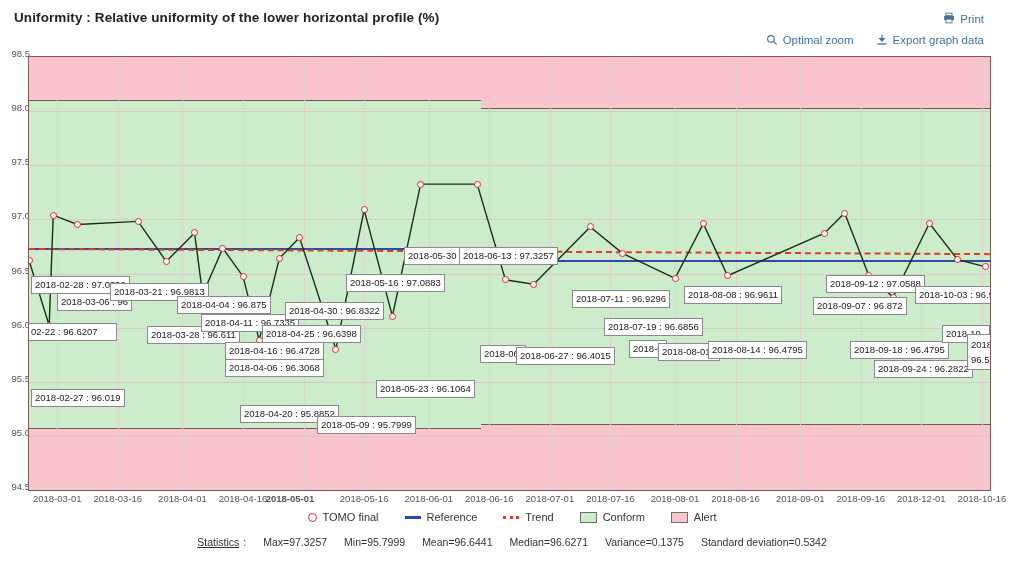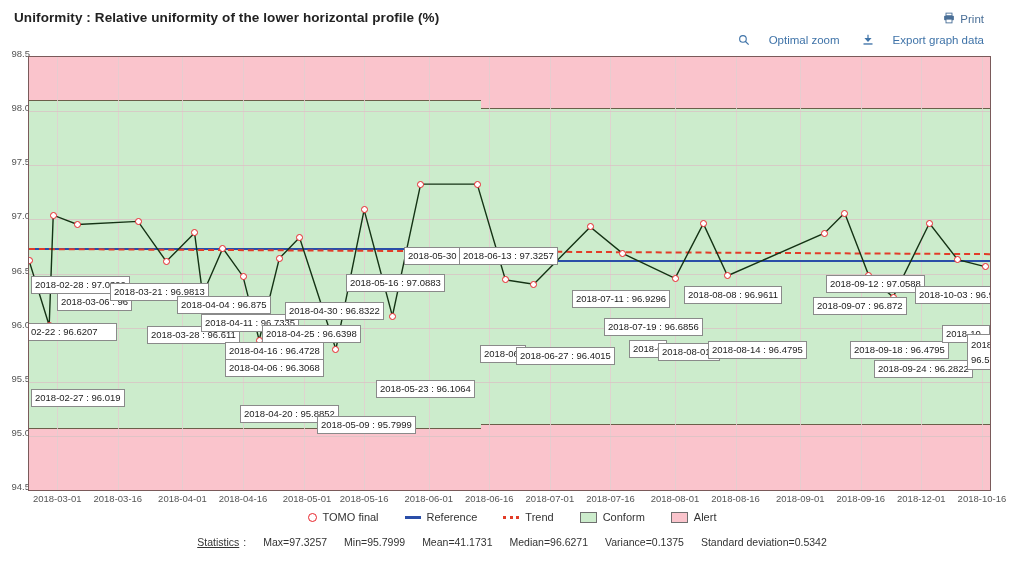--- a/index.html
+++ b/index.html
@@ -22,21 +22,21 @@
   .toolbar-print {
     position:absolute; right:40px; top:12px;
     font-size:11.5px; color:#4a6f97;
     display:flex; align-items:center; gap:5px; cursor:pointer;
   }
   .toolbar-row2 {
     position:absolute; right:40px; top:34px;
     font-size:11.5px; color:#3f73a8;
     display:flex; align-items:center; gap:22px;
   }
-  .tool-link { display:flex; align-items:center; gap:19px; cursor:pointer; white-space:nowrap; }
+  .tool-link { display:flex; align-items:center; gap:5px; cursor:pointer; white-space:nowrap; }
   .tool-link svg { display:block; }
 
   
   #plot {
     position:absolute;
     left:28px; top:56px; width:963px; height:435px;
     border:1px solid #7a5a5a;
     background:#ffffff;
     overflow:hidden;
   }
@@ -274,21 +274,21 @@
       <div class="dlabel" style="left: 845px; top: 303px; min-width: 92px;">2018-09-24 : 96.2822</div>
       <div class="dlabel" style="left: 886px; top: 229px; min-width: 92px;">2018-10-03 : 96.9639</div>
       <div class="dlabel" style="left: 913px; top: 268px; min-width: 48px;">2018-10-</div>
       <div class="dlabel wrap" style="left: 938px; top: 277px;">2018-10-17 : 96.5615</div>
     </div>
   <div id="xaxis">
       <div class="xtick" style="left: 29.2647px;">2018-03-01</div>
       <div class="xtick" style="left: 89.8319px;">2018-03-16</div>
       <div class="xtick" style="left: 154.437px;">2018-04-01</div>
       <div class="xtick" style="left: 215.004px;">2018-04-16</div>
-      <div class="xtick" style="left: 279px;">2018-05-01</div>
+      <div class="xtick" style="left: 262px; font-weight: bold;">2018-05-01</div>
       <div class="xtick" style="left: 336.139px;">2018-05-16</div>
       <div class="xtick" style="left: 400.744px;">2018-06-01</div>
       <div class="xtick" style="left: 461.311px;">2018-06-16</div>
       <div class="xtick" style="left: 521.878px;">2018-07-01</div>
       <div class="xtick" style="left: 582.445px;">2018-07-16</div>
       <div class="xtick" style="left: 647.05px;">2018-08-01</div>
       <div class="xtick" style="left: 707.618px;">2018-08-16</div>
       <div class="xtick" style="left: 772.223px;">2018-09-01</div>
       <div class="xtick" style="left: 832.79px;">2018-09-16</div>
       <div class="xtick" style="left: 893.357px;">2018-12-01</div>
@@ -316,19 +316,19 @@
         <span class="sw-box alert"></span>
         <span class="lg-txt">Alert</span>
       </div>
     </div>
 
   <div id="stats">
     <span class="lbl">Statistics</span>
   <span style="margin-left: -13px;">:</span>
       <span>Max=97.3257</span>
       <span>Min=95.7999</span>
-      <span>Mean=41.1731</span>
+      <span>Mean=96.6441</span>
       <span>Median=96.6271</span>
       <span>Variance=0.1375</span>
       <span>Standard deviation=0.5342</span>
     </div>
 
 </div>
 
 </body></html>

